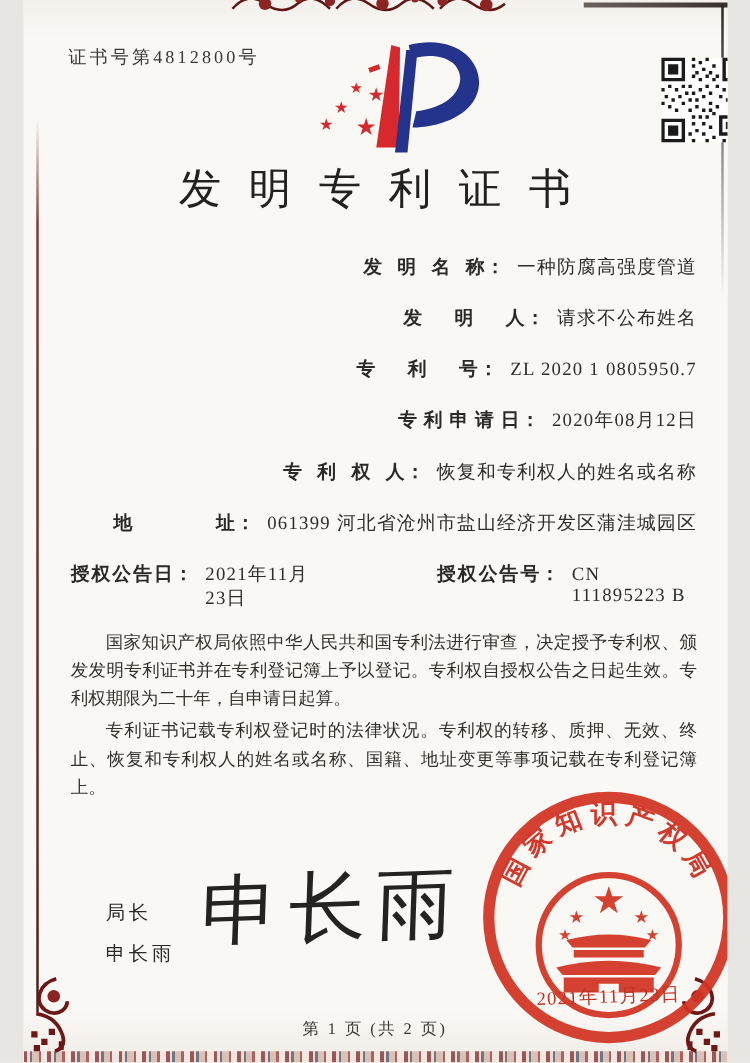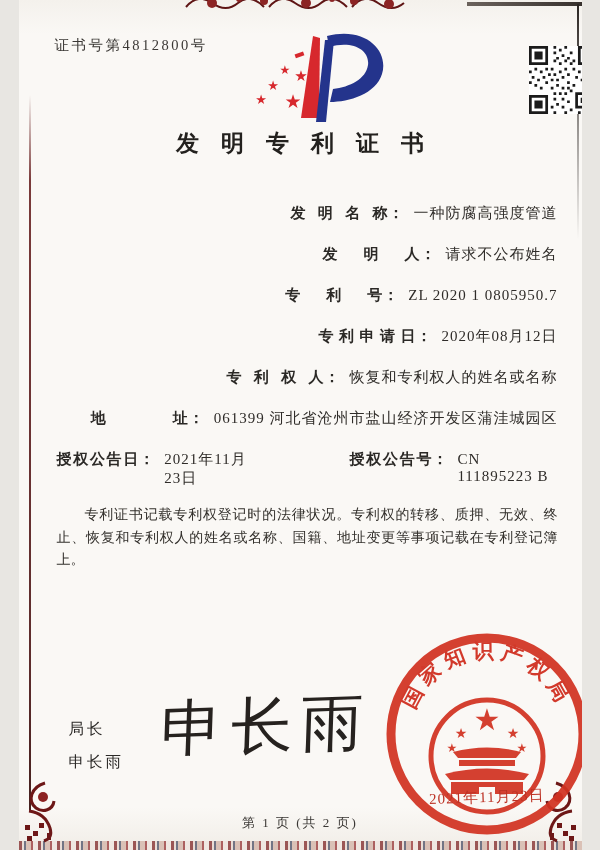--- a/index.html
+++ b/index.html
@@ -21,36 +21,36 @@
     background:repeating-linear-gradient(90deg,#8c3b3b 0 3px,#e8d9d2 3px 5px,#5b5f73 5px 7px,#d6b9ad 7px 12px,#a04848 12px 14px,#efe6e0 14px 19px);}
   .ornament-top{position:absolute;left:165px;top:-5px;}
   .ornament-corner{position:absolute;bottom:7px;}
   .ornament-corner.left{left:2px;}
   .ornament-corner.right{right:2px;transform:scaleX(-1);}
   
   .cert-no{position:absolute;left:36px;top:36px;font-size:14.5px;letter-spacing:2.5px;color:#3a3734;}
   .logo{position:absolute;left:230px;top:32px;}
   .qr{position:absolute;left:510px;top:46px;}
   .title{position:absolute;left:0;top:128px;width:100%;text-align:center;
-    font-size:23px;font-weight:700;letter-spacing:22px;text-indent:22px;color:#23211e;}
+    font-size:34px;font-weight:400;letter-spacing:22px;text-indent:22px;color:#23211e;}
   
   .content{position:absolute;left:38px;right:24px;top:204px;}
   .frow{display:flex;align-items:baseline;font-size:15px;margin-bottom:22px;justify-content:flex-end;}
   .flabel{display:inline-block;width:97px;font-weight:600;color:#2b2926;
     text-align:justify;text-align-last:justify;}
   .colon{margin:0 10px 0 1px;font-weight:600;}
   .fvalue{letter-spacing:1px;color:#2f2c29;}
   .grant-row{display:flex;align-items:baseline;font-size:15px;margin-bottom:10px;}
   .grant-pair{display:flex;align-items:baseline;}
   .grant-pair.second{margin-left:88px;}
   
   .body-text{margin-top:16px;font-size:14px;line-height:1.62;text-align:justify;color:#33302c;}
   .body-text p{margin:0 0 3px 0;text-indent:2em;}
   
-  .sign-block{position:absolute;left:50px;top:714px;font-family:Liberation Mono, monospace;
+  .sign-block{position:absolute;left:66px;top:714px;font-family:Liberation Sans, sans-serif;
     font-size:15.5px;letter-spacing:3px;line-height:33px;color:#2b2927;}
   .autograph{position:absolute;left:142px;top:684px;font-size:62px;letter-spacing:8px;color:#26221f;
     transform:rotate(-2deg) skewX(-4deg);font-weight:400;z-index:3;}
   
   .footer{position:absolute;left:0;bottom:18px;width:100%;text-align:center;
     font-size:13px;letter-spacing:2px;color:#3a3734;}
   .seal{position:absolute;left:356px;top:632px;z-index:2;}
 </style>
 </head>
 <body>
@@ -182,20 +182,21 @@
         <span class="fvalue">2021年11月23日</span>
       </span>
       <span class="grant-pair second">
         <span class="flabel">授权公告号</span>
           <span class="colon">：</span>
         <span class="fvalue">CN 111895223 B</span>
       </span>
     </div>
 
     <div class="body-text">
+      <p>国家知识产权局依照中华人民共和国专利法进行审查，决定授予专利权、颁发发明专利证书并在专利登记簿上予以登记。专利权自授权公告之日起生效。专利权期限为二十年，自申请日起算。</p>
       <p>专利证书记载专利权登记时的法律状况。专利权的转移、质押、无效、终止、恢复和专利权人的姓名或名称、国籍、地址变更等事项记载在专利登记簿上。</p>
     </div>
   </div>
 
   <div class="sign-block">
     <div>局长</div>
     <div>申长雨</div>
   </div>
   <div class="autograph">申长雨</div>
 

